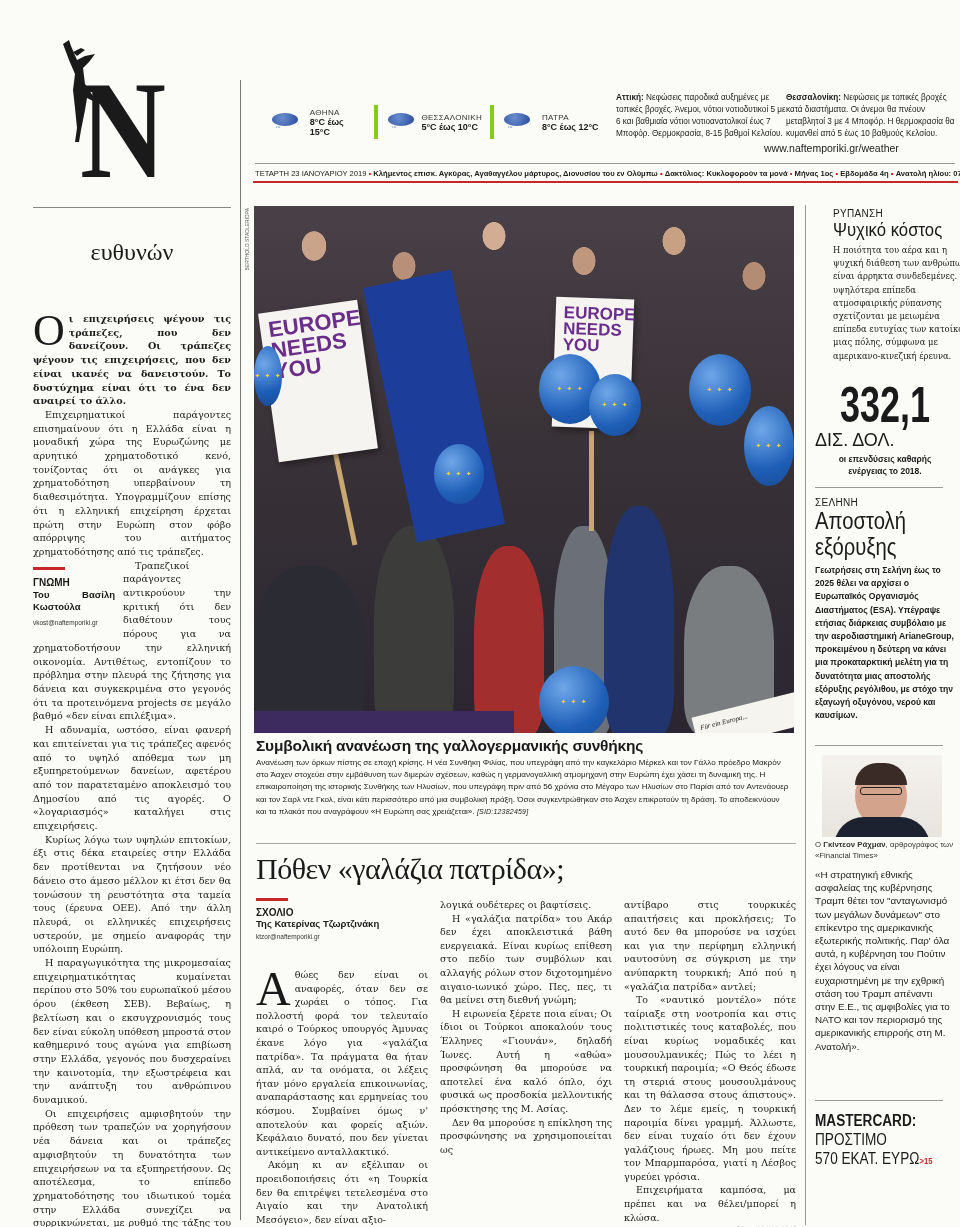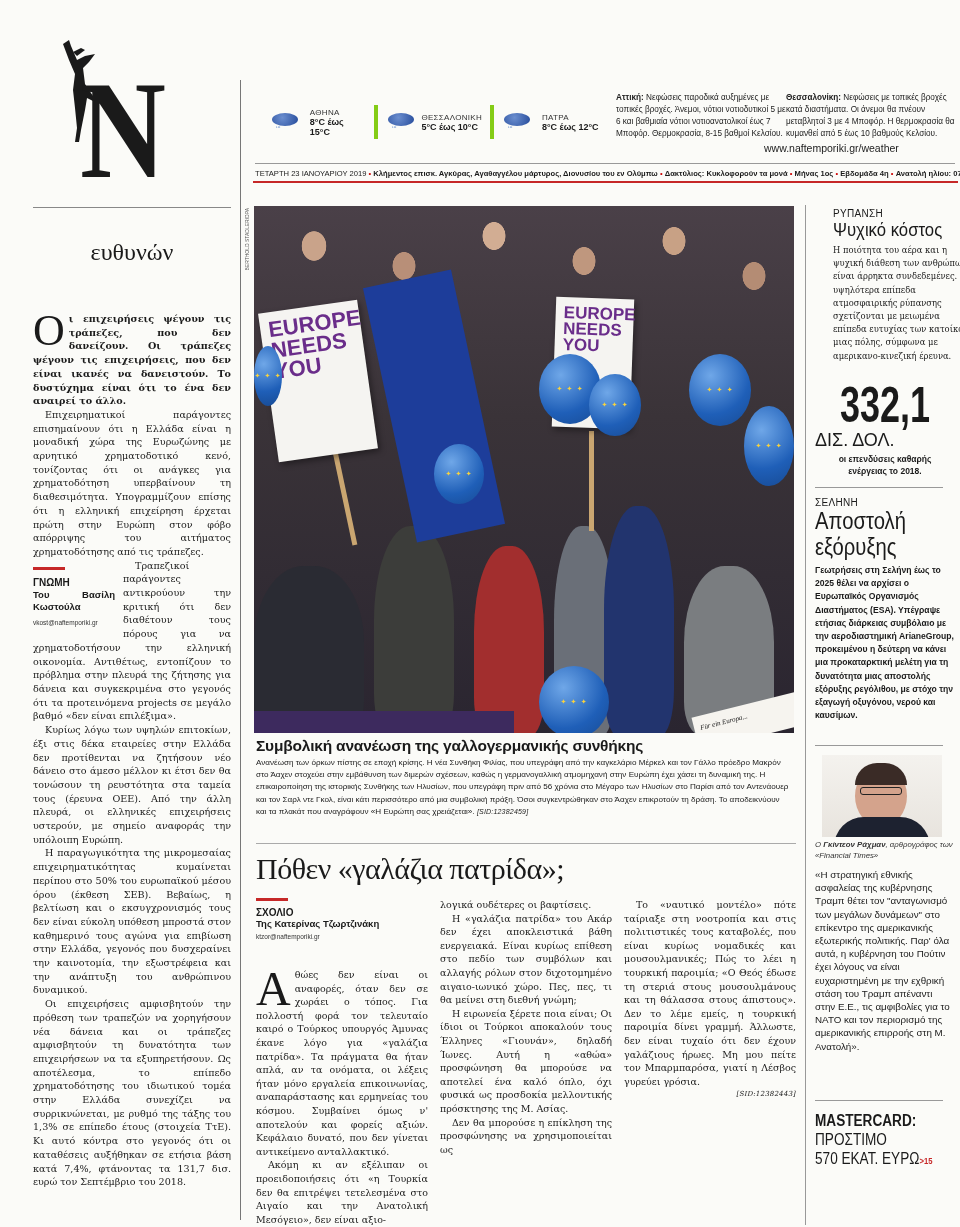--- a/index.html
+++ b/index.html
@@ -155,20 +155,21 @@
 <div class="abs left body-text" style="top:312px;">
   <p class="first"><span class="dropcap">Ο</span><b>ι επιχειρήσεις ψέγουν τις τράπεζες, που δεν δανείζουν. Οι τράπεζες ψέγουν τις επιχειρήσεις, που δεν είναι ικανές να δανειστούν. Το δυστύχημα είναι ότι το ένα δεν αναιρεί το άλλο.</b></p>
   <p>Επιχειρηματικοί παράγοντες επισημαίνουν ότι η Ελλάδα είναι η μοναδική χώρα της Ευρωζώνης με αρνητικό χρηματοδοτικό κενό, τονίζοντας ότι οι ανάγκες για χρηματοδότηση υπερβαίνουν τη διαθεσιμότητα. Υπογραμμίζουν επίσης ότι η ελληνική επιχείρηση έρχεται πρώτη στην Ευρώπη στον φόβο απόρριψης του αιτήματος χρηματοδότησης από τις τράπεζες.</p>
   <div class="byline-box">
     <div class="redbar"></div>
     <div class="bytag">ΓΝΩΜΗ</div>
     <div class="byname">Του Βασίλη Κωστούλα</div>
     <div class="bymail">vkost@naftemporiki.gr</div>
   </div>
   <p>Τραπεζικοί παράγοντες αντικρούουν την κριτική ότι δεν διαθέτουν τους πόρους για να χρηματοδοτήσουν την ελληνική οικονομία. Αντιθέτως, εντοπίζουν το πρόβλημα στην πλευρά της ζήτησης για δάνεια και συγκεκριμένα στο γεγονός ότι τα προτεινόμενα projects σε μεγάλο βαθμό «δεν είναι επιλέξιμα».</p>
+  <p>Η αδυναμία, ωστόσο, είναι φανερή και επιτείνεται για τις τράπεζες αφενός από το υψηλό απόθεμα των μη εξυπηρετούμενων δανείων, αφετέρου από τον παρατεταμένο αποκλεισμό του Δημοσίου από τις αγορές. Ο «λογαριασμός» καταλήγει στις επιχειρήσεις.</p>
   <p>Κυρίως λόγω των υψηλών επιτοκίων, έξι στις δέκα εταιρείες στην Ελλάδα δεν προτίθενται να ζητήσουν νέο δάνειο στο άμεσο μέλλον κι έτσι δεν θα τονώσουν τη ρευστότητα στα ταμεία τους (έρευνα ΟΕΕ). Από την άλλη πλευρά, οι ελληνικές επιχειρήσεις υστερούν, με σημείο αναφοράς την υπόλοιπη Ευρώπη.</p>
   <p>Η παραγωγικότητα της μικρομεσαίας επιχειρηματικότητας κυμαίνεται περίπου στο 50% του ευρωπαϊκού μέσου όρου (έκθεση ΣΕΒ). Βεβαίως, η βελτίωση και ο εκσυγχρονισμός τους δεν είναι εύκολη υπόθεση μπροστά στον καθημερινό τους αγώνα για επιβίωση στην Ελλάδα, γεγονός που δυσχεραίνει την καινοτομία, την εξωστρέφεια και την ανάπτυξη του ανθρώπινου δυναμικού.</p>
   <p>Οι επιχειρήσεις αμφισβητούν την πρόθεση των τραπεζών να χορηγήσουν νέα δάνεια και οι τράπεζες αμφισβητούν τη δυνατότητα των επιχειρήσεων να τα εξυπηρετήσουν. Ως αποτέλεσμα, το επίπεδο χρηματοδότησης του ιδιωτικού τομέα στην Ελλάδα συνεχίζει να συρρικνώνεται, με ρυθμό της τάξης του 1,3% σε επίπεδο έτους (στοιχεία ΤτΕ). Κι αυτό κόντρα στο γεγονός ότι οι καταθέσεις αυξήθηκαν σε ετήσια βάση κατά 7,4%, φτάνοντας τα 131,7 δισ. ευρώ τον Σεπτέμβριο του 2018.</p>
 
 </div>
 
 <div class="abs photo-credit">BERTHOLD STADLER/DPA</div>
 <div class="abs photo">
   <div class="crowd"></div>
   <div class="person" style="left:300px;top:320px;width:60px;height:210px;background:#6a6f78;"></div>
@@ -211,21 +212,23 @@
   <p class="noind"><span class="dropcap" style="font-size:48px;line-height:38px;">Α</span><span>θώες δεν είναι οι αναφορές, όταν δεν σε χωράει ο τόπος. Για πολλοστή φορά τον τελευταίο καιρό ο Τούρκος υπουργός Άμυνας έκανε λόγο για «γαλάζια πατρίδα». Τα πράγματα θα ήταν απλά, αν τα ονόματα, οι λέξεις ήταν μόνο εργαλεία επικοινωνίας, αναπαράστασης και ερμηνείας του κόσμου. Συμβαίνει όμως ν' αποτελούν και φορείς αξιών. Κεφάλαιο δυνατό, που δεν γίνεται αντικείμενο ανταλλακτικό.</span></p>
   <p>Ακόμη κι αν εξέλιπαν οι προειδοποιήσεις ότι «η Τουρκία δεν θα επιτρέψει τετελεσμένα στο Αιγαίο και την Ανατολική Μεσόγειο», δεν είναι αξιο-</p>
 </div>
 <div class="abs col" style="left:440px;top:898px;width:172px;">
   <p class="noind">λογικά ουδέτερες οι βαφτίσεις.</p>
   <p>Η «γαλάζια πατρίδα» του Ακάρ δεν έχει αποκλειστικά βάθη ενεργειακά. Είναι κυρίως επίθεση στο πεδίο των συμβόλων και αλλαγής ρόλων στον διχοτομημένο αιγαιο-ιωνικό χώρο. Πες, πες, τι θα μείνει στη διεθνή γνώμη;</p>
   <p>Η ειρωνεία ξέρετε ποια είναι; Οι ίδιοι οι Τούρκοι αποκαλούν τους Έλληνες «Γιουνάν», δηλαδή Ίωνες. Αυτή η «αθώα» προσφώνηση θα μπορούσε να αποτελεί ένα καλό όπλο, όχι φυσικά ως προσδοκία μελλοντικής πρόσκτησης της Μ. Ασίας.</p>
   <p>Δεν θα μπορούσε η επίκληση της προσφώνησης να χρησιμοποιείται ως</p>
 </div>
 <div class="abs col" style="left:624px;top:898px;width:172px;">
+  <p class="noind">αντίβαρο στις τουρκικές απαιτήσεις και προκλήσεις; Το αυτό δεν θα μπορούσε να ισχύει και για την περίφημη ελληνική ναυτοσύνη σε σύγκριση με την ανύπαρκτη τουρκική; Από πού η «γαλάζια πατρίδα» αντλεί;</p>
   <p>Το «ναυτικό μοντέλο» πότε ταίριαξε στη νοοτροπία και στις πολιτιστικές τους καταβολές, που είναι κυρίως νομαδικές και μουσουλμανικές; Πώς το λέει η τουρκική παροιμία; «Ο Θεός έδωσε τη στεριά στους μουσουλμάνους και τη θάλασσα στους άπιστους». Δεν το λέμε εμείς, η τουρκική παροιμία δίνει γραμμή. Άλλωστε, δεν είναι τυχαίο ότι δεν έχουν γαλάζιους ήρωες. Μη μου πείτε τον Μπαρμπαρόσα, γιατί η Λέσβος γυρεύει γρόσια.</p>
+  <p>Επιχειρήματα καμπόσα, μα πρέπει και να θέλει/μπορεί η κλώσα.</p>
   <div class="sid" style="text-align:right;">[SID:12382443]</div>
 </div>
 
 <div class="abs vrule2"></div>
 <div class="abs rcol" style="top:208px;margin-left:18px;">
   <div class="rkicker">ΡΥΠΑΝΣΗ</div>
   <div class="rtitle">Ψυχικό κόστος</div>
   <div class="rtext" style="margin-top:4px;font-family:'DejaVu Serif',serif;font-size:8.4px;">Η ποιότητα του αέρα και η ψυχική διάθεση των ανθρώπων είναι άρρηκτα συνδεδεμένες. Τα υψηλότερα επίπεδα ατμοσφαιρικής ρύπανσης σχετίζονται με μειωμένα επίπεδα ευτυχίας των κατοίκων μιας πόλης, σύμφωνα με αμερικανο-κινεζική έρευνα.</div>
 </div>
 <div class="abs rcol" style="top:380px;">
@@ -240,21 +243,21 @@
   <div class="rtitle" style="font-size:23px;line-height:26px;">εξόρυξης</div>
   <div class="rtext" style="margin-top:4px;font-weight:bold;">Γεωτρήσεις στη Σελήνη έως το 2025 θέλει να αρχίσει ο Ευρωπαϊκός Οργανισμός Διαστήματος (ESA). Υπέγραψε ετήσιας διάρκειας συμβόλαιο με την αεροδιαστημική ArianeGroup, προκειμένου η δεύτερη να κάνει μια προκαταρκτική μελέτη για τη δυνατότητα μιας αποστολής εξόρυξης ρεγόλιθου, με στόχο την εξαγωγή οξυγόνου, νερού και καυσίμων.</div>
 </div>
 <div class="abs rule-r" style="left:815px;top:745px;"></div>
 <div class="abs portrait">
   <div style="position:absolute;left:33px;top:10px;width:52px;height:62px;border-radius:50%;background:#d4a38c;"></div>
   <div style="position:absolute;left:33px;top:8px;width:52px;height:22px;border-radius:26px 26px 0 0;background:#3a2b26;"></div>
   <div style="position:absolute;left:38px;top:32px;width:42px;height:8px;border:1.5px solid #222;border-radius:3px;"></div>
   <div style="position:absolute;left:12px;top:62px;width:96px;height:30px;border-radius:40px 40px 0 0;background:#1d2230;"></div>
 </div>
-<div class="abs rcol sans" style="top:840px;font-size:7.8px;font-style:italic;line-height:10.5px;color:#333;">
+<div class="abs rcol sans" style="top:840px;font-size:7.8px;line-height:10.5px;color:#333;">
   <span>Ο </span><b>Γκίντεον Ράχμαν</b><span>, αρθρογράφος των «Financial Times»</span>
 </div>
 <div class="abs rcol quote" style="top:868px;">«Η στρατηγική εθνικής ασφαλείας της κυβέρνησης Τραμπ θέτει τον "ανταγωνισμό των μεγάλων δυνάμεων" στο επίκεντρο της αμερικανικής εξωτερικής πολιτικής. Παρ' όλα αυτά, η κυβέρνηση του Πούτιν έχει λόγους να είναι ευχαριστημένη με την εχθρική στάση του Τραμπ απέναντι στην Ε.Ε., τις αμφιβολίες για το ΝΑΤΟ και τον περιορισμό της αμερικανικής επιρροής στη Μ. Ανατολή».</div>
 <div class="abs rule-r" style="left:815px;top:1100px;"></div>
 <div class="abs rcol" style="top:1112px;">
   <div class="mc-title">MASTERCARD:</div>
   <div class="mc-line">ΠΡΟΣΤΙΜΟ</div>
   <div class="mc-line"><span>570 ΕΚΑΤ. ΕΥΡΩ</span><span class="mc-ref">&gt;15</span></div>
 </div>
 

